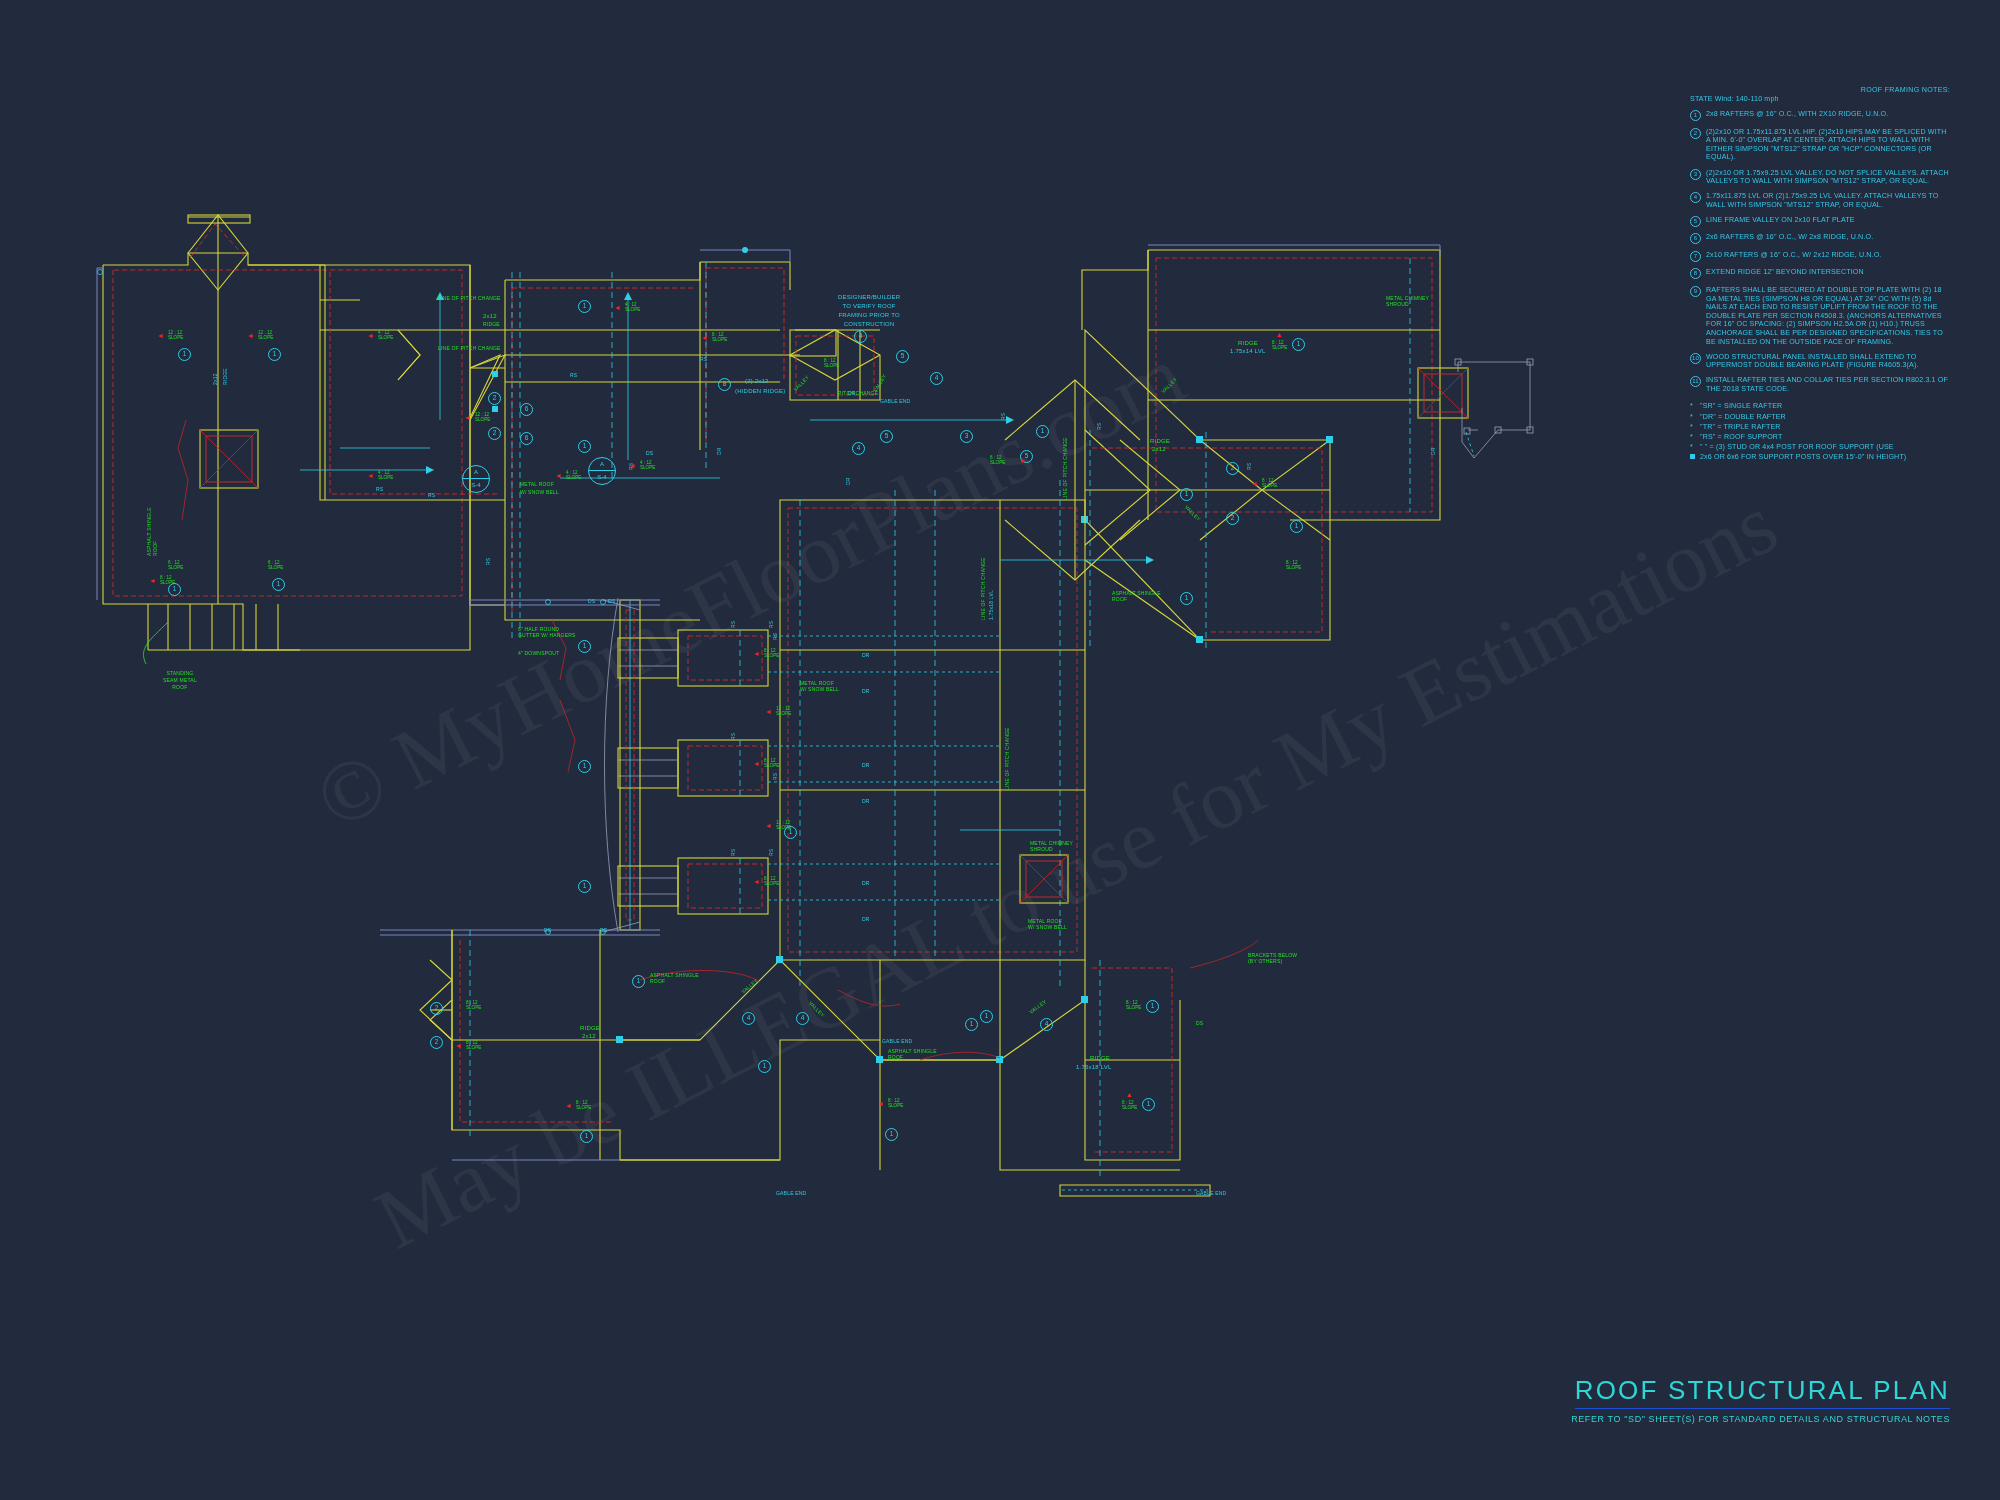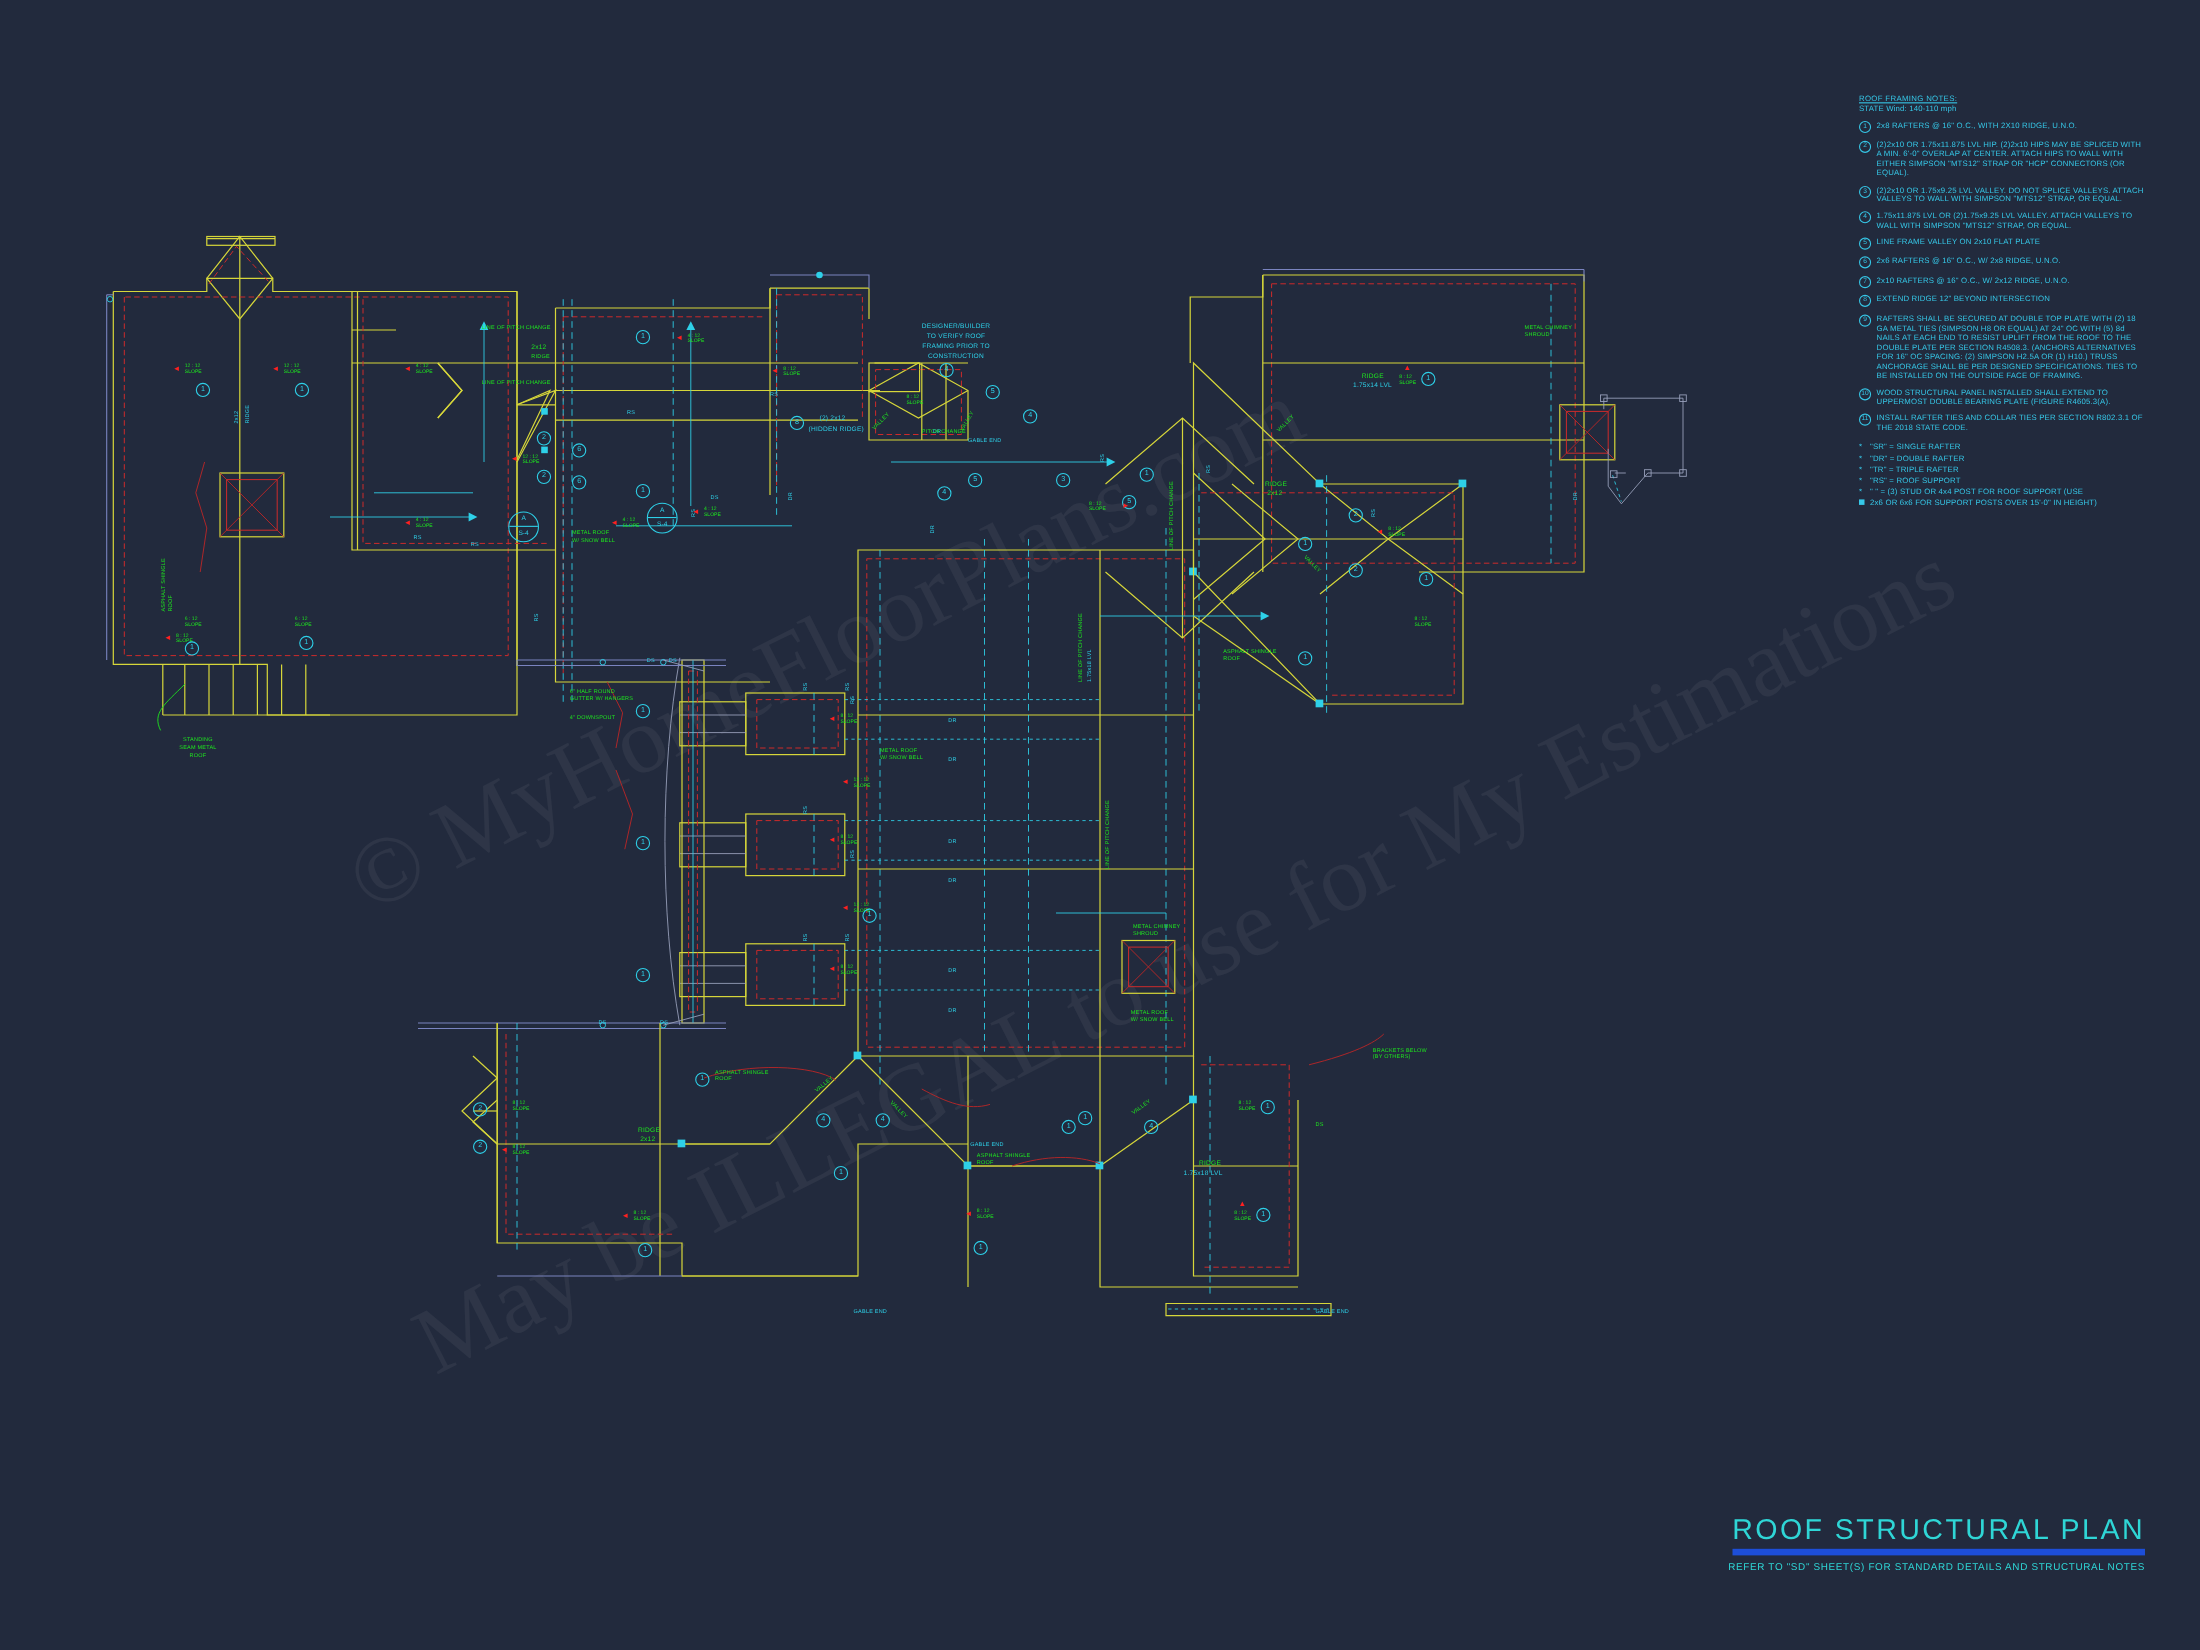--- a/index.html
+++ b/index.html
@@ -9,35 +9,35 @@
 
   
   .wm{position:absolute;color:rgba(255,255,255,.055);font-family:"Liberation Serif",serif;
       white-space:nowrap;pointer-events:none;user-select:none;}
   .wm1{left:300px;top:760px;font-size:86px;transform:rotate(-27deg);transform-origin:0 0;}
   .wm2{left:360px;top:1180px;font-size:86px;transform:rotate(-27deg);transform-origin:0 0;}
 
   
   #notes{position:absolute;left:1690px;top:86px;width:260px;color:#36c8e8;
          font-size:7.1px;line-height:8.6px;letter-spacing:.15px;}
-  #notes .nt-title{text-decoration:underline;letter-spacing:.3px;}
+  #notes .nt-title{letter-spacing:.3px;text-align:right;}
   #notes .nt-sub{margin-bottom:7px;}
   .nrow{display:flex;margin-bottom:6.5px;}
   .nnum{flex:0 0 16px;}
   .ncirc{display:inline-block;width:9px;height:9px;border:1px solid #36c8e8;border-radius:50%;
          text-align:center;line-height:8px;font-size:6px;}
   .ntxt{flex:1 1 auto;}
   .legend{margin-top:9px;}
   .lrow{display:flex;margin-bottom:1.5px;}
   .lbul{flex:0 0 10px;color:#36c8e8;}
   .lsq{display:inline-block;width:5px;height:5px;background:#36c8e8;}
 
   
   #titleblock{position:absolute;left:1160px;top:1375px;width:790px;text-align:right;color:#2fd6d6;}
-  #tb-title{font-size:26px;letter-spacing:2.2px;border-bottom:6px solid #1d4ed8;
+  #tb-title{font-size:26px;letter-spacing:2.2px;border-bottom:1px solid #1d4ed8;
             display:inline-block;padding-bottom:2px;}
   #tb-scale{font-size:14px;letter-spacing:1.4px;margin-top:6px;}
   #tb-scale .frac{display:inline-block;vertical-align:middle;font-size:9px;line-height:1;text-align:center;}
   #tb-scale .frac b{display:block;border-bottom:1px solid #2fd6d6;font-weight:normal;}
   #tb-refer{font-size:9px;letter-spacing:.6px;margin-top:5px;}              
   svg{position:absolute;left:0;top:0;overflow:visible;}
 
   .lab{position:absolute;white-space:nowrap;font-size:5px;letter-spacing:.2px;}
   .lab-g{color:#1ee81e;}
   .lab-c{color:#2ed0e8;}

